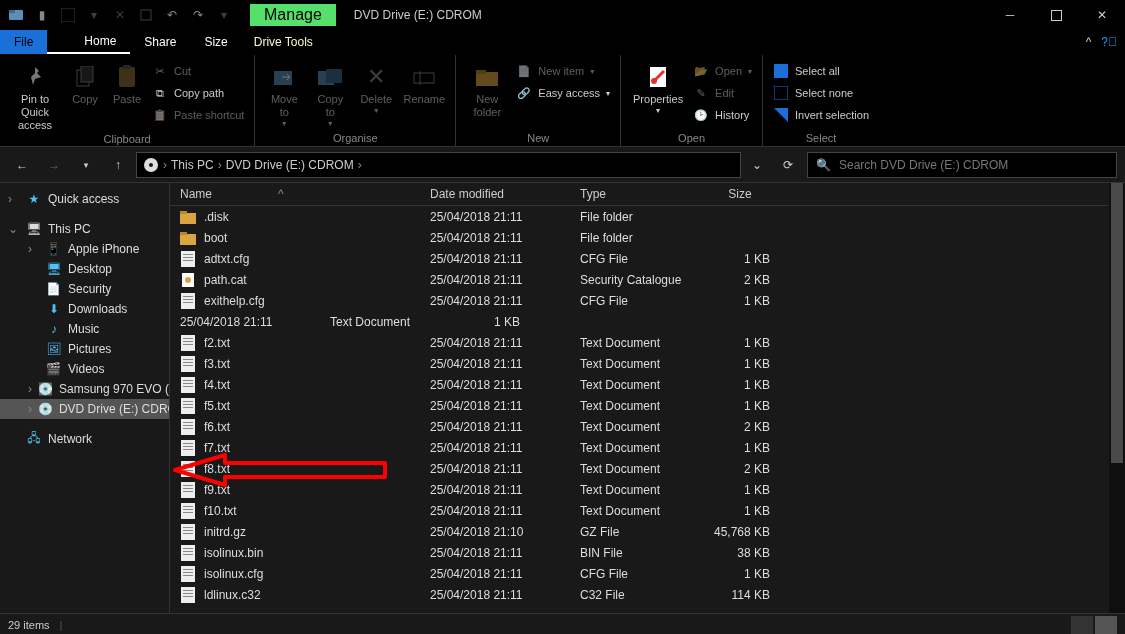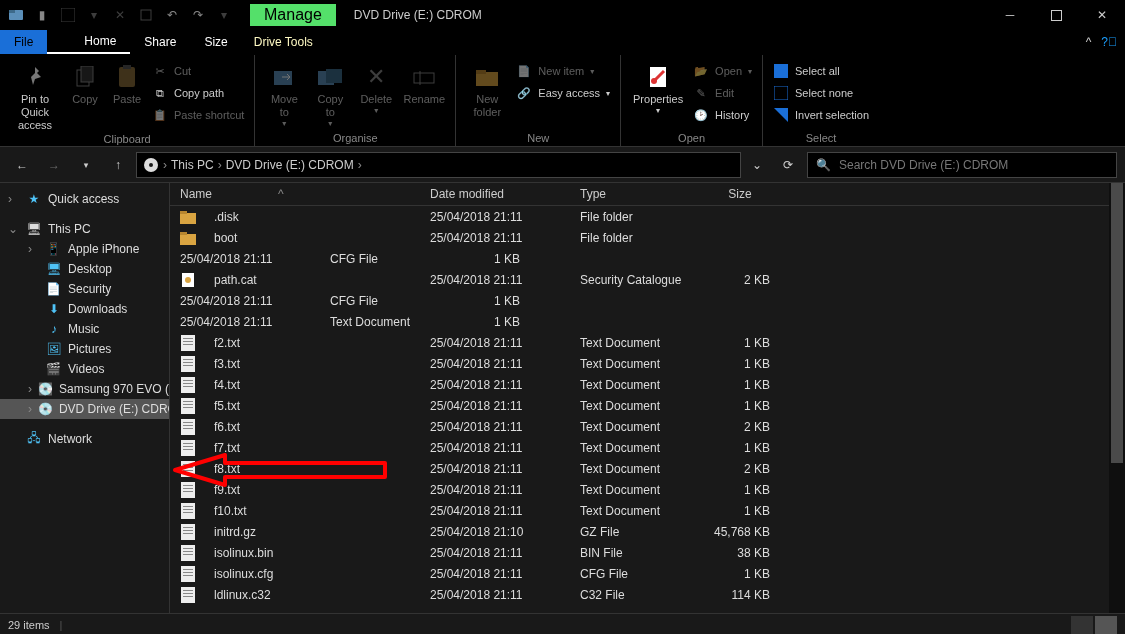--- a/index.html
+++ b/index.html
@@ -51,21 +51,21 @@
 .navitem .exp { width: 12px; color: #888; }
 .navitem .nicon { width: 16px; height: 16px; display: flex; align-items: center; justify-content: center; }
 .navitem.selected { background: #555; }
 .navitem.child { padding-left: 28px; }
 
 .filepane { flex: 1; display: flex; flex-direction: column; background: #191919; position: relative; }
 .colhead { display: flex; padding: 4px 0 4px 10px; color: #ccc; font-size: 12px; border-bottom: 1px solid #333; }
 .colhead .col { display: flex; align-items: center; gap: 6px; }
 .filelist { flex: 1; overflow: hidden; position: relative; }
 .row { display: flex; padding: 2px 0 2px 10px; color: #ddd; font-size: 12px; align-items: center; height: 21px; }
-.row .cname { width: 250px; display: flex; align-items: center; gap: 18px; }
+.row .cname { width: 250px; display: flex; align-items: center; gap: 8px; }
 .row .cdate { width: 150px; }
 .row .ctype { width: 120px; }
 .row .csize { width: 80px; text-align: right; padding-right: 10px; }
 .ficon { width: 16px; height: 16px; display: flex; align-items: center; justify-content: center; }
 
 .col-name-h { width: 250px; }
 .col-date-h { width: 150px; }
 .col-type-h { width: 120px; }
 .col-size-h { width: 80px; justify-content: center; }
 
@@ -457,39 +457,61 @@
                 <rect x="0" y="1" width="7" height="3" fill="#b8862f"></rect>
               </svg>
             </span>
             <span>boot</span>
           </div>
           <div class="cdate">25/04/2018 21:11</div>
           <div class="ctype">File folder</div>
           <div class="csize"></div>
         </div>
         <div class="row">
+          <div class="cname">
+            <span class="ficon">
+              <svg width="14" height="16">
+                <rect x="0" y="0" width="14" height="16" fill="#eee"></rect>
+                <rect x="2" y="3" width="10" height="1" fill="#888"></rect>
+                <rect x="2" y="6" width="10" height="1" fill="#888"></rect>
+                <rect x="2" y="9" width="10" height="1" fill="#888"></rect>
+              </svg>
+            </span>
+            <span>adtxt.cfg</span>
+          </div>
           <div class="cdate">25/04/2018 21:11</div>
           <div class="ctype">CFG File</div>
           <div class="csize">1 KB</div>
         </div>
         <div class="row">
           <div class="cname">
             <span class="ficon">
               <svg width="16" height="16">
                 <rect x="2" y="1" width="12" height="14" fill="#fff"></rect>
                 <circle cx="8" cy="8" r="3" fill="#d9a441"></circle>
               </svg>
             </span>
             <span>path.cat</span>
           </div>
           <div class="cdate">25/04/2018 21:11</div>
           <div class="ctype">Security Catalogue</div>
           <div class="csize">2 KB</div>
         </div>
         <div class="row">
+          <div class="cname">
+            <span class="ficon">
+              <svg width="14" height="16">
+                <rect x="0" y="0" width="14" height="16" fill="#eee"></rect>
+                <rect x="2" y="3" width="10" height="1" fill="#888"></rect>
+                <rect x="2" y="6" width="10" height="1" fill="#888"></rect>
+                <rect x="2" y="9" width="10" height="1" fill="#888"></rect>
+              </svg>
+            </span>
+            <span>exithelp.cfg</span>
+          </div>
           <div class="cdate">25/04/2018 21:11</div>
           <div class="ctype">CFG File</div>
           <div class="csize">1 KB</div>
         </div>
         <div class="row">
           <div class="cdate">25/04/2018 21:11</div>
           <div class="ctype">Text Document</div>
           <div class="csize">1 KB</div>
         </div>
         <div class="row">

